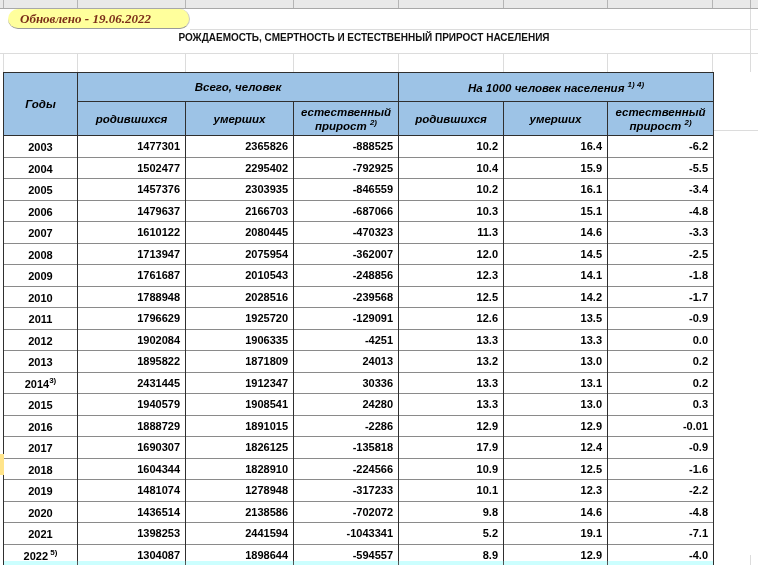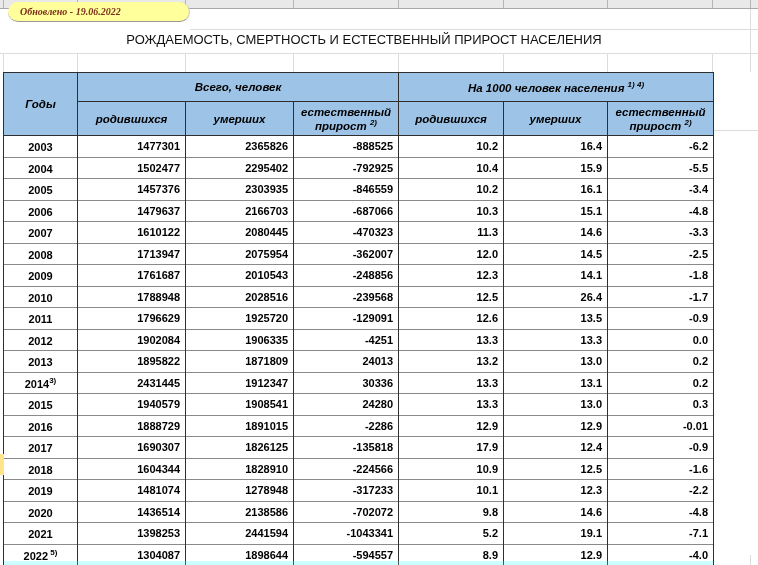--- a/index.html
+++ b/index.html
@@ -18,28 +18,28 @@
   .col-strip .letter:nth-child(2){left:131px;}
   .col-strip .letter:nth-child(3){left:239px;}
   .col-strip .letter:nth-child(4){left:345px;}
   .col-strip .letter:nth-child(5){left:450px;}
   .col-strip .letter:nth-child(6){left:555px;}
   .col-strip .letter:nth-child(7){left:660px;}
   .col-strip .letter:nth-child(8){left:753px;}
   .vsep{position:absolute;top:0;width:1px;height:8px;background:#b5b5b5;}
 
   
-  .updated-cell{position:absolute;left:8px;top:2px;width:182px;height:20px;background:var(--updated_bg);
+  .updated-cell{position:absolute;left:8px;top:9px;width:182px;height:20px;background:var(--updated_bg);
     border-bottom:1px solid #9a9a9a;border-right:1px solid #c9c9c9;
-    font-family:"Liberation Serif", serif;font-weight:bold;font-style:italic;font-size:10px;
+    font-family:"Liberation Serif", serif;font-weight:bold;font-style:italic;font-size:13px;
     color:var(--updated_text);line-height:20px;padding-left:12px;box-sizing:border-box;white-space:nowrap;border-radius:10px;}
 
   
   .sheet-title{position:absolute;left:0;top:32px;width:728px;text-align:center;
-    font-size:13px;font-weight:normal;color:#111;letter-spacing:0px;}
+    font-size:10px;font-weight:bold;color:#111;letter-spacing:0px;}
 
   
   .gl{position:absolute;background:var(--grid_faint);}
 
   
   .tbl-wrap{position:absolute;left:3px;top:72px;}
   table.dataTable{border-collapse:collapse;table-layout:fixed;width:710px;background:#fff;}
   table.dataTable col.c0{width:74px;} table.dataTable col.c1{width:108px;}
   table.dataTable col.c2{width:108px;} table.dataTable col.c3{width:105px;}
   table.dataTable col.c4{width:105px;} table.dataTable col.c5{width:104px;}
@@ -196,21 +196,21 @@
           <td>12.3</td>
           <td>14.1</td>
           <td>-1.8</td>
         </tr>
           <tr>
           <td class="year"><span>2010</span><sup></sup></td>
           <td>1788948</td>
           <td>2028516</td>
           <td>-239568</td>
           <td>12.5</td>
-          <td>26.4</td>
+          <td>14.2</td>
           <td>-1.7</td>
         </tr>
           <tr>
           <td class="year"><span>2011</span><sup></sup></td>
           <td>1796629</td>
           <td>1925720</td>
           <td>-129091</td>
           <td>12.6</td>
           <td>13.5</td>
           <td>-0.9</td>

